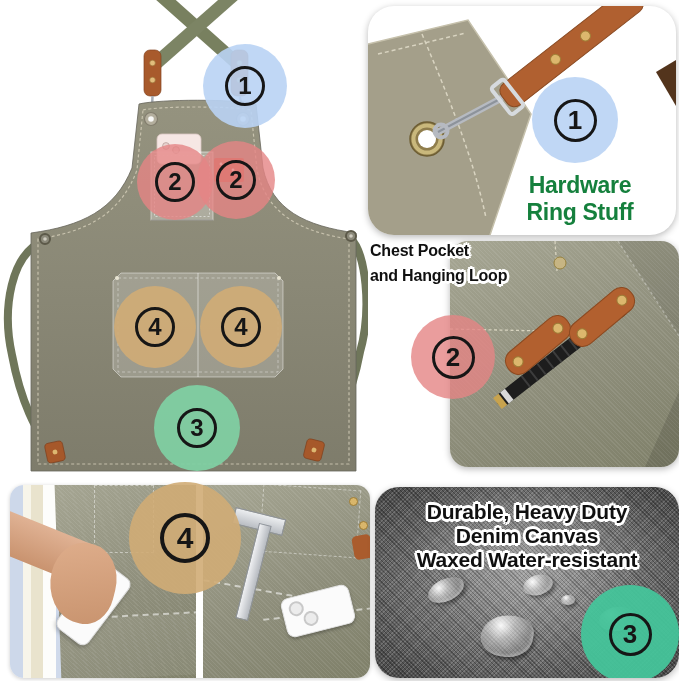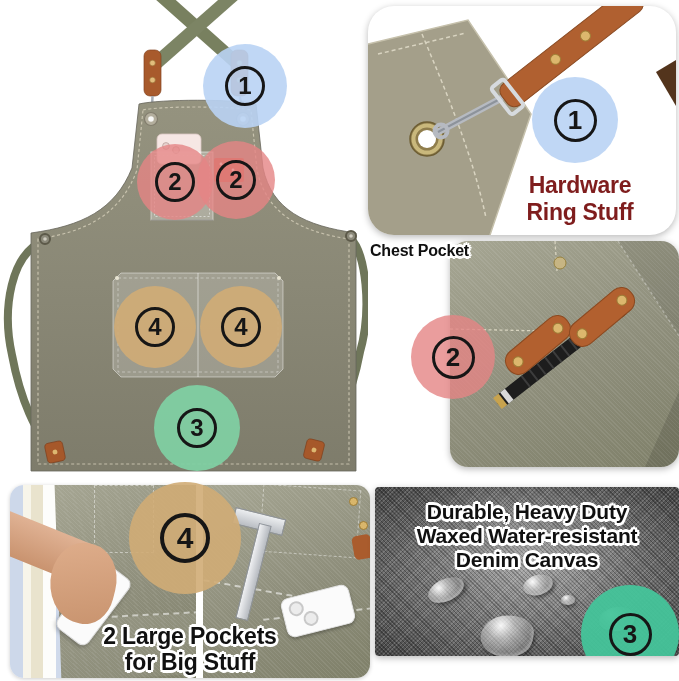--- a/index.html
+++ b/index.html
@@ -27,21 +27,21 @@
   .ring.med{width:37px;height:37px;font-size:26px;}
   
   .outlined{
     font-weight:bold;color:#101010;letter-spacing:-0.2px;
     text-shadow:
       -2px -2px 0 #fff, 0 -2.6px 0 #fff, 2px -2px 0 #fff, 2.6px 0 0 #fff,
       2px 2px 0 #fff, 0 2.6px 0 #fff, -2px 2px 0 #fff, -2.6px 0 0 #fff;
   }
   .hw-title{
     position:absolute;left:118px;right:2px;top:166px;text-align:center;
-    font-weight:bold;font-size:23px;line-height:27px;color:#7f1d1d;letter-spacing:-0.3px;
+    font-weight:bold;font-size:23px;line-height:27px;color:#15803d;letter-spacing:-0.3px;
   }
   .chest-title{
     position:absolute;left:370px;top:238px;z-index:6;
     font-size:16px;line-height:25px;text-align:left;
   }
   .bl-caption{
     position:absolute;left:0;right:0;top:138px;z-index:5;text-align:center;
     font-size:23px;line-height:26px;
   }
   .br-title{
@@ -209,20 +209,21 @@
       <span class="ring med">1</span>
     </div>
     <div class="hw-title">
       <div>Hardware</div>
       <div>Ring Stuff</div>
     </div>
   </div>
 
   <div class="chest-title outlined">
     <div>Chest Pocket</div>
+    <div>and Hanging Loop</div>
   </div>
 
   <div class="card canvas-tex" style="left:450px;top:241px;width:229px;height:226px;border-radius:18px;z-index:1">
     <svg width="229" height="226" viewBox="0 0 229 226">
 
       <line x1="105" y1="0" x2="107" y2="30" stroke="#d8d4c0" stroke-width="1.3" stroke-dasharray="3,2.5"></line>
       <line x1="0" y1="88" x2="95" y2="90" stroke="#d8d4c0" stroke-width="1.3" stroke-dasharray="3,2.5"></line>
       <circle cx="110" cy="22" r="6" fill="#c7b583" stroke="#97823f"></circle>
       <line x1="168" y1="0" x2="229" y2="95" stroke="rgba(255,255,255,0.35)" stroke-width="1.3" stroke-dasharray="3,2.5"></line>
       <path d="M168,0 L229,95 L229,0 Z" fill="rgba(0,0,0,0.08)"></path>
@@ -281,35 +282,31 @@
       <div class="abs" style="left:44px;top:38px;width:11px;height:96px;background:linear-gradient(90deg,#f0f1f3,#b5b9bf);border:1px solid #8e939a;transform:rotate(14deg);"></div>
       <div class="abs" style="left:80px;top:106px;width:68px;height:38px;border-radius:8px;background:#fbfbfb;border:1px solid #e2e2e2;transform:rotate(-14deg);box-shadow:0 2px 3px rgba(0,0,0,.25);">
         <div class="abs" style="left:6px;top:4px;width:11px;height:11px;border-radius:50%;background:#ececec;border:2px solid #c9c9c9;"></div>
         <div class="abs" style="left:18px;top:17px;width:11px;height:11px;border-radius:50%;background:#ececec;border:2px solid #c9c9c9;"></div>
       </div>
       <div class="abs" style="left:146px;top:12px;width:7px;height:7px;border-radius:50%;background:#d9b66b;border:1px solid #9c7b35;"></div>
       <div class="abs" style="left:156px;top:36px;width:7px;height:7px;border-radius:50%;background:#d9b66b;border:1px solid #9c7b35;"></div>
       <div class="abs" style="left:150px;top:50px;width:19px;height:24px;border-radius:5px;background:#aa5c2d;transform:rotate(-10deg);"></div>
     </div>
 
-    <div class="bl-caption outlined">
-      <div>2 Large Pockets</div>
-      <div>for Big Stuff</div>
-    </div>
   </div>
 
   <div class="badge" style="left: 129px; top: 482px; width: 112px; height: 112px; z-index: 6; background-color: rgba(208, 172, 117, 0.9);">
     <span class="ring big">4</span>
   </div>
 
-  <div class="card denim" style="left:375px;top:487px;width:304px;height:169px;border-radius:4px;">
+  <div class="card denim" style="left:375px;top:487px;width:304px;height:191px;border-radius:24px;">
     <div class="br-title outlined">
       <div>Durable, Heavy Duty</div>
+      <div>Denim Canvas</div>
       <div>Waxed Water-resistant</div>
-      <div>Denim Canvas</div>
     </div>
     <div class="droplet" style="left:52px;top:92px;width:38px;height:22px;transform:rotate(-25deg);"></div>
     <div class="droplet" style="left:148px;top:88px;width:30px;height:20px;transform:rotate(-15deg);"></div>
     <div class="droplet" style="left:186px;top:108px;width:14px;height:10px;"></div>
     <div class="droplet" style="left:106px;top:128px;width:52px;height:42px;border-radius:62% 38% 55% 45%;transform:rotate(10deg);"></div>
     <div class="droplet" style="left:224px;top:120px;width:36px;height:24px;transform:rotate(-10deg);"></div>
     <div class="badge" style="left: 206px; top: 98px; width: 98px; height: 98px; background-color: rgba(69, 196, 154, 0.95);">
       <span class="ring med">3</span>
     </div>
   </div>

